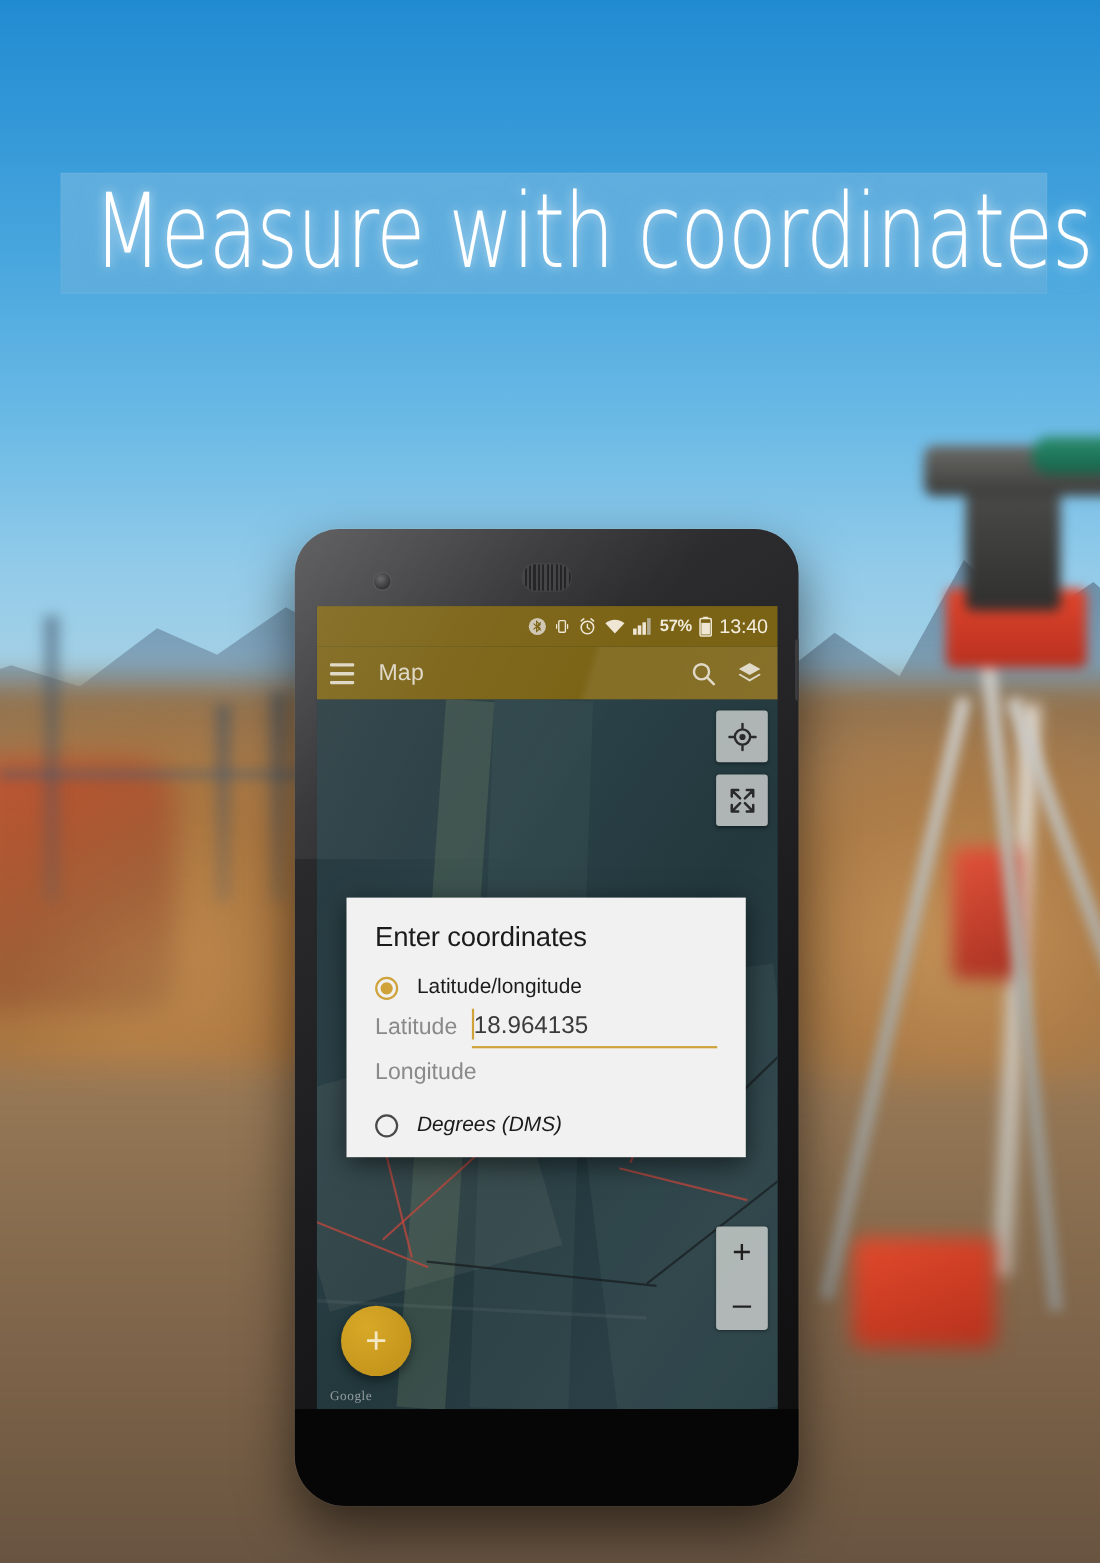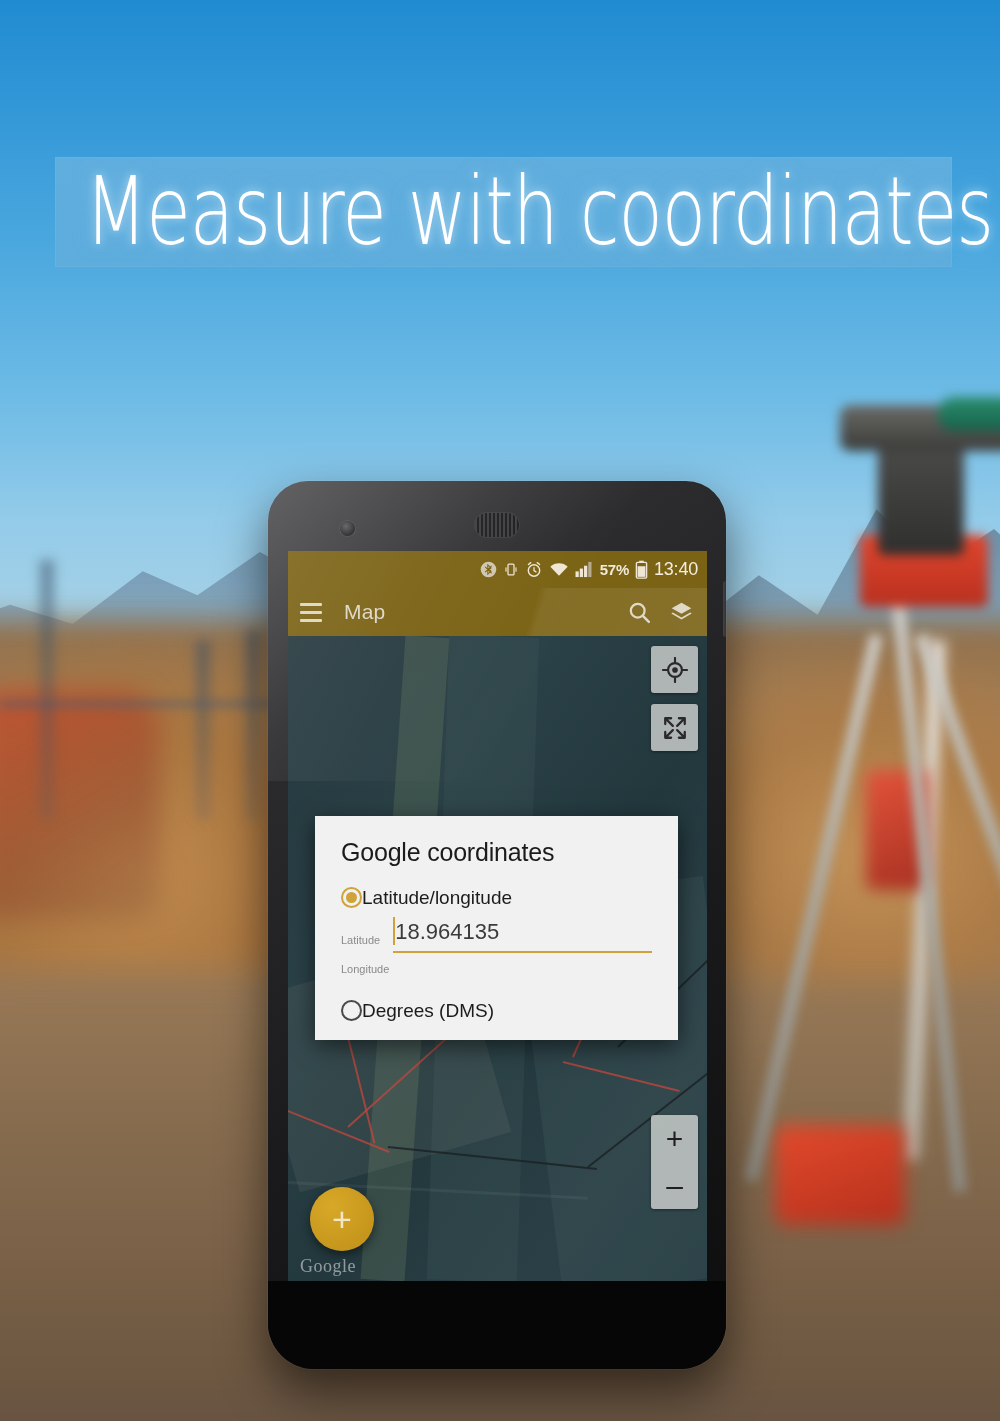--- a/index.html
+++ b/index.html
@@ -326,21 +326,21 @@
     background: rgba(200,70,60,.72);
     transform-origin: left center;
   }
   .map-line.dark { background: rgba(25,32,35,.78); height: 2px; }
   .map-line.pale { background: rgba(190,190,180,.35); height: 3px; }
   .google-wm {
     position: absolute;
     left: 12px;
     bottom: 4px;
     color: rgba(236,236,236,.55);
-    font-size: 18px;
+    font-size: 12px;
     font-family: "Liberation Serif", serif;
     letter-spacing: .5px;
   }
 
   
   .map-btn {
     position: absolute;
     background: rgba(205,209,206,.82);
     border-radius: 3px;
     box-shadow: 0 1px 3px rgba(0,0,0,.4);
@@ -402,21 +402,22 @@
     z-index: 12;
   }
   .dialog-title {
     font-size: 25px;
     color: #1b1b1b;
     margin-bottom: 20px;
     letter-spacing: -.2px;
   }
   .radio-row {
     display: flex;
-    gap: 0;
+    align-items: center;
+    gap: 17px;
     margin: 4px 0 8px 0;
   }
   .radio {
     width: 21px; height: 21px;
     border-radius: 50%;
     box-sizing: border-box;
     display: flex; align-items: center; justify-content: center;
     flex: none;
   }
   .radio.on { border: 2px solid #cfa23a; }
@@ -429,21 +430,21 @@
   .radio.off { border: 2px solid #494949; }
   .radio-label { font-size: 19px; color: #1c1c1c; }
 
   .field-row {
     display: flex;
     align-items: flex-end;
     gap: 13px;
     margin: 10px 0 4px 0;
   }
   .field-label {
-    font-size: 11px;
+    font-size: 21px;
     color: #8a8a8a;
     padding-bottom: 7px;
     white-space: nowrap;
   }
   .field-input {
     flex: 1;
     position: relative;
     font-size: 22px;
     color: #3b3b3b;
     padding: 0 2px 6px 2px;
@@ -622,37 +623,37 @@
             <path d="M21 21l-7-7 M21 21v-5.4 M21 21h-5.4" stroke="#2a2a2a" stroke-width="2.1" fill="none" stroke-linecap="round"></path>
           </svg>
         </div>
         <div class="zoom-stack">
           <div class="zoom-btn">+</div>
           <div class="zoom-btn">–</div>
         </div>
         <div class="fab">+</div>
 
         <div class="dialog">
-          <div class="dialog-title">Google coordinates</div>
+          <div class="dialog-title">Enter coordinates</div>
 
           <div class="radio-row">
             <span class="radio on"></span>
             <span class="radio-label">Latitude/longitude</span>
           </div>
 
           <div class="field-row">
             <span class="field-label">Latitude</span>
             <span class="field-input focused">18.964135</span>
           </div>
 
           <div class="field-row">
             <span class="field-label">Longitude</span>
           </div>
 
-          <div class="radio-row" style="margin-top:18px;">
+          <div class="radio-row" style="margin-top:18px;font-style:italic;">
             <span class="radio off"></span>
             <span class="radio-label">Degrees (DMS)</span>
           </div>
 
         </div>
       </div>
 
     </div>
     <div class="phone-gloss"></div>
   </div>

